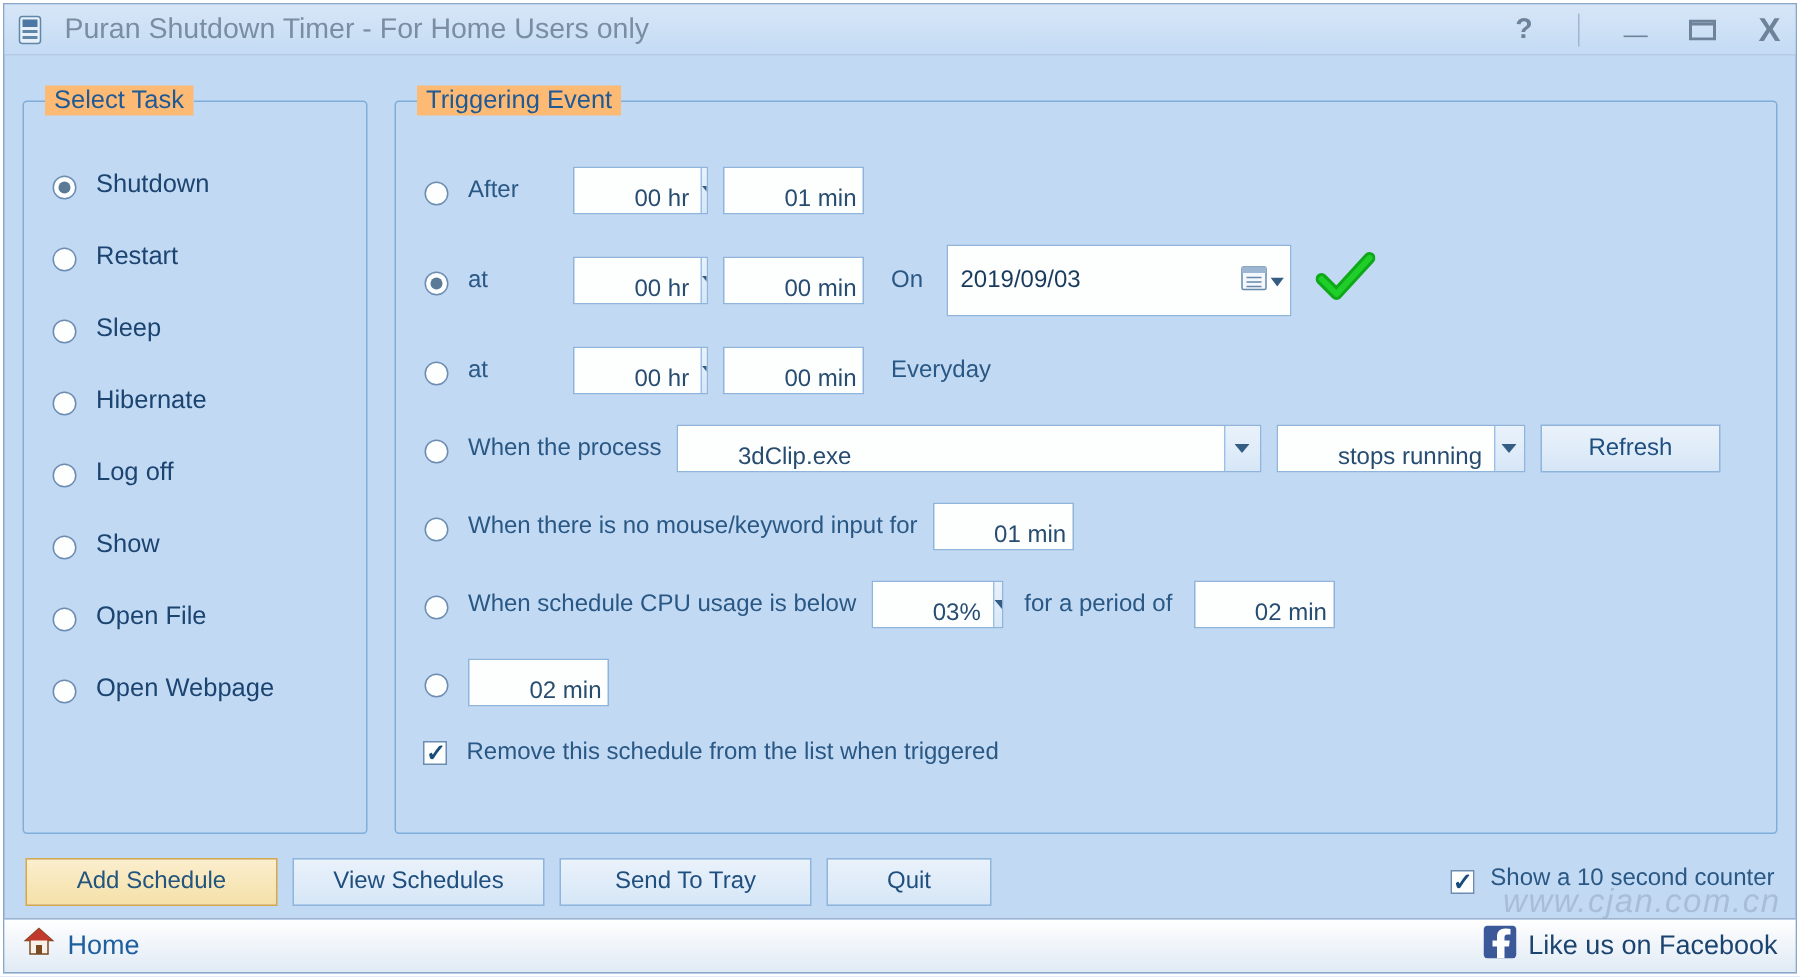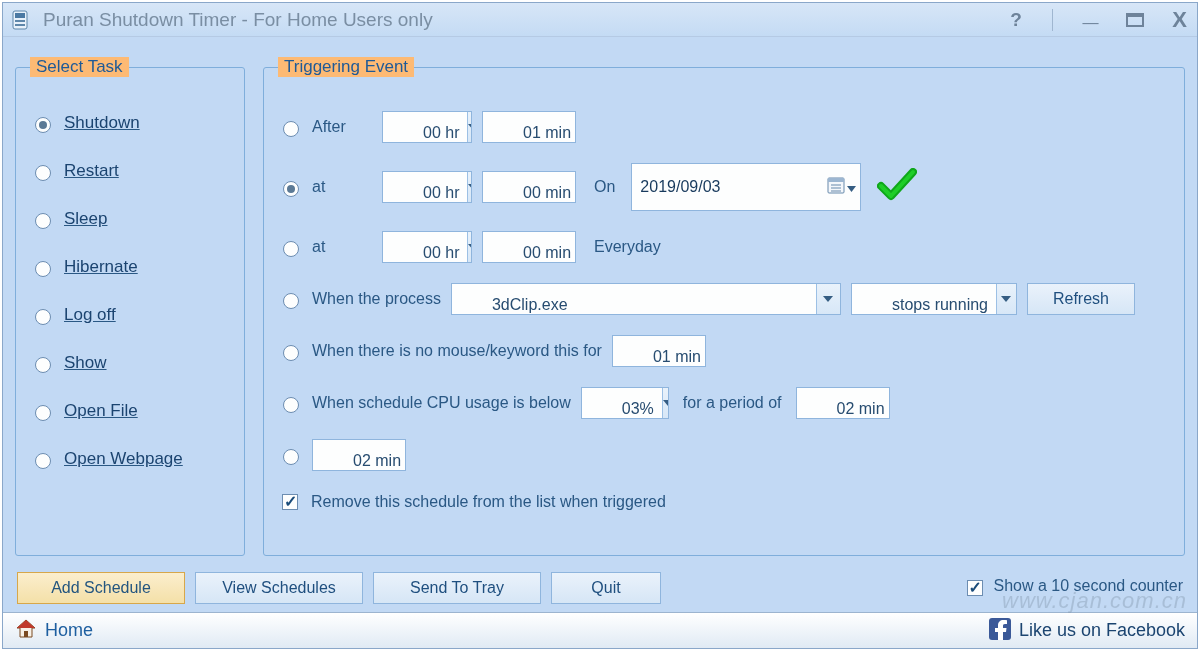--- a/index.html
+++ b/index.html
@@ -68,21 +68,21 @@
   legend {
     padding: 0 6px;
     color: #1f5a97;
     font-size: 17px;
     background: #fdba74;
     margin-left: 0px;
   }
   .fs-task { width: 230px; display:flex; flex-direction:column; gap: 22px; padding-top:36px;}
   .fs-trigger { flex: 1 1 auto; display:flex; flex-direction:column;}
 
-  .radio-row { display:flex; align-items:center; gap:10px;text-decoration:underline; }
+  .radio-row { display:flex; align-items:center; gap:10px; }
   .radio-row label { color:#1b4470; font-size:17px; }
   input[type=radio] { appearance:none; width:16px; height:16px; border-radius:50%;
     border:1px solid #6c8db1; background:#fdfefe; position:relative; cursor:pointer; }
   input[type=radio]:checked::after {
     content:""; position:absolute; left:3px; top:3px; width:8px; height:8px; border-radius:50%;
     background:#5b7a96;
   }
   input[type=checkbox] {
     appearance:none; width:16px; height:16px; border:1px solid #6c8db1; background:#fdfefe;
     position:relative; cursor:pointer;
@@ -329,26 +329,26 @@
                 </span>
             </span>
             <span class="combo combo-action">
               <span class="cval" style="flex:1">stops running</span>
               <span class="carrow">
                   <svg width="10" height="6">
                     <path d="M0 0 L5 6 L10 0 Z" fill="#355d83"></path>
                   </svg>
                 </span>
             </span>
-            <button class="btn" style="width:108px">Refresh</button>
-          </div>
-
-          <div class="trow">
-            <input type="radio" name="trigger" style="">
-            <label>When there is no mouse/keyword this for</label>
+            <button class="btn" style="width:120px">Refresh</button>
+          </div>
+
+          <div class="trow">
+            <input type="radio" name="trigger" style="">
+            <label>When there is no mouse/keyword input for</label>
             <span class="combo combo-min2">
               <span class="cval">01 min</span>
               <span class="carrow">
                   <svg width="10" height="6">
                     <path d="M0 0 L5 6 L10 0 Z" fill="#355d83"></path>
                   </svg>
                 </span>
             </span>
           </div>
 

